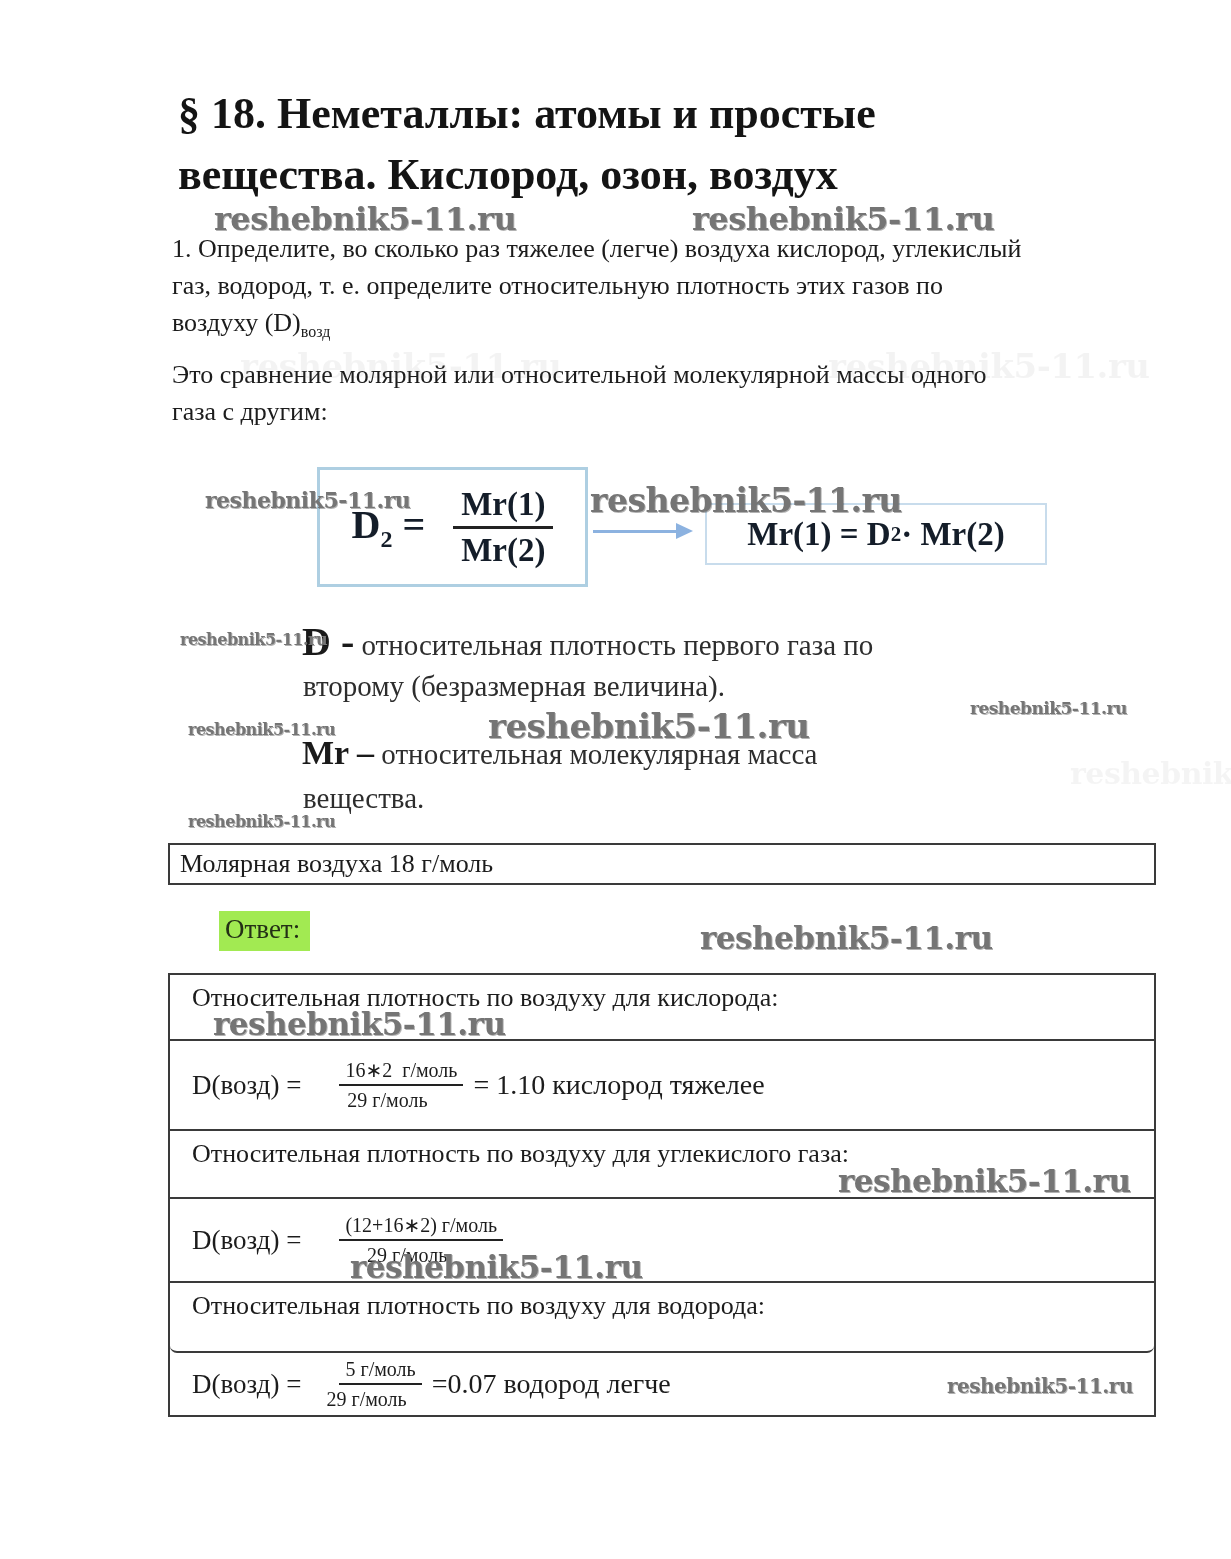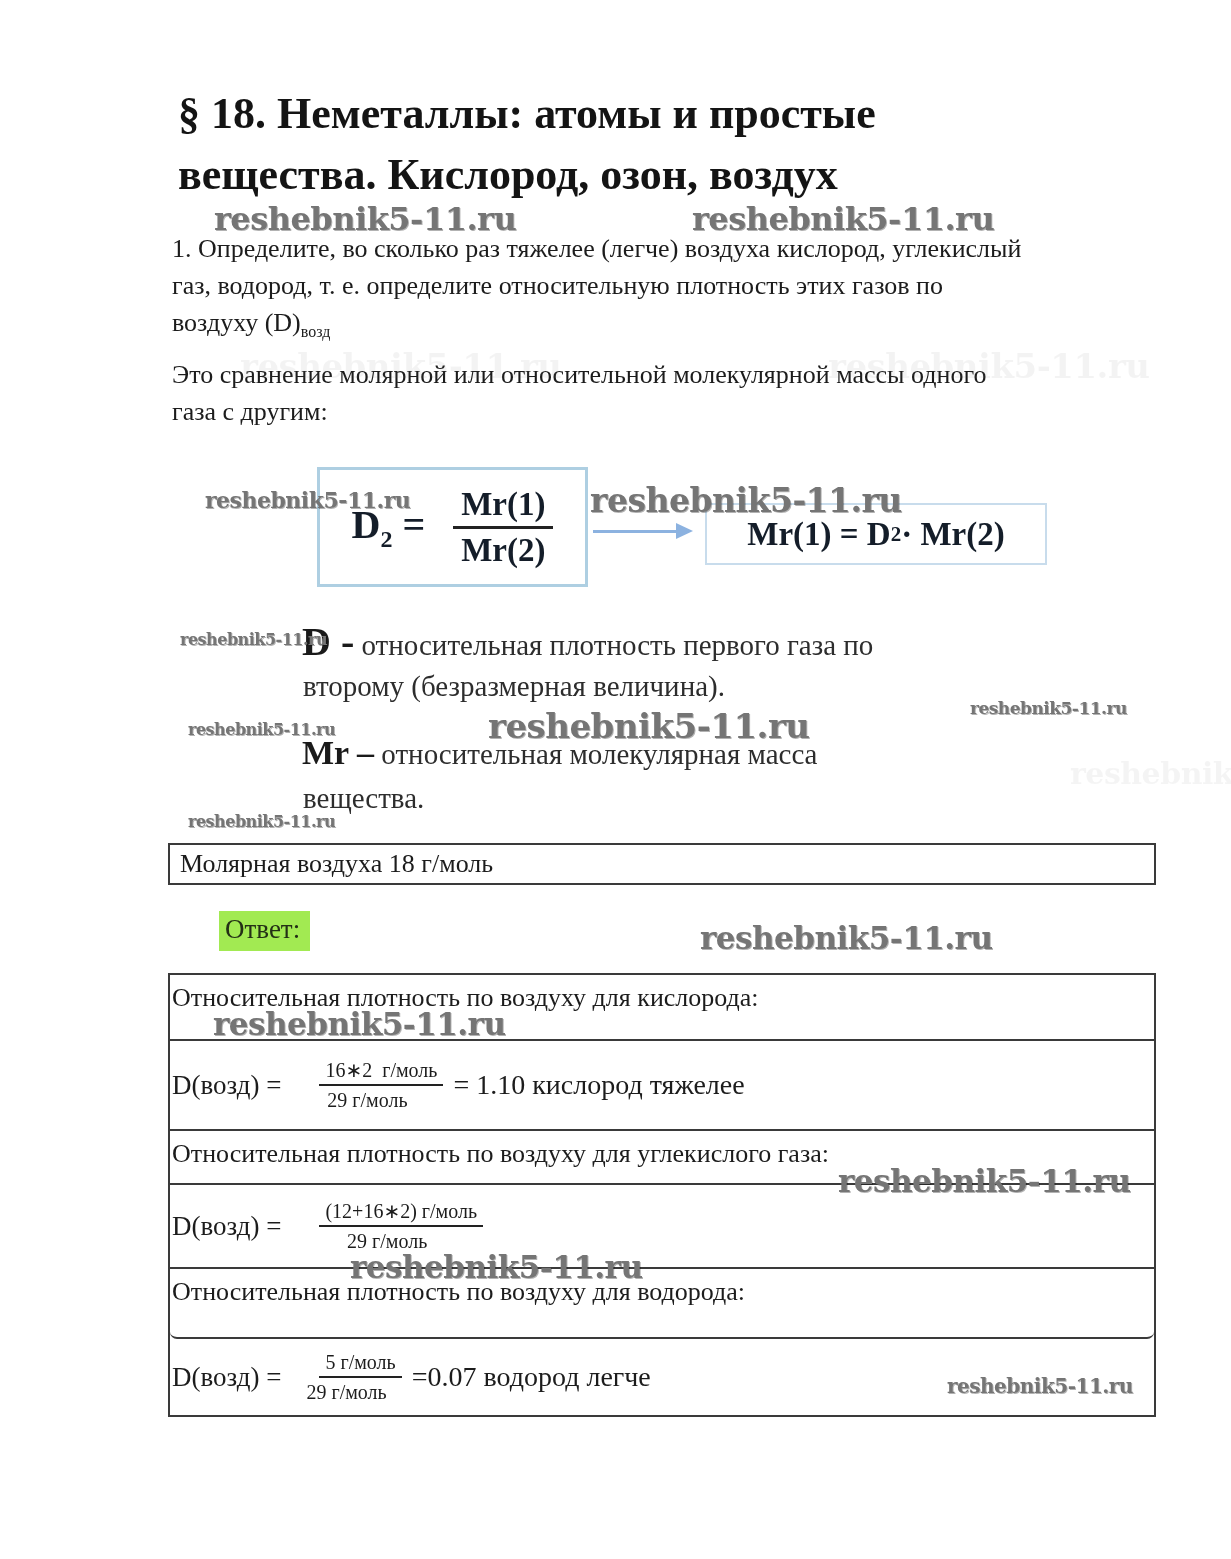--- a/index.html
+++ b/index.html
@@ -72,24 +72,24 @@
     padding:3px 10px 6px 6px;font-size:27px;color:#243016;z-index:2;margin-left:44px;
   }
   
   .sol-table{
     left:168px;top:973px;width:988px;height:444px;box-sizing:border-box;
     border:2px solid #3a3a3a;display:flex;flex-direction:column;
     background:#fff;z-index:1;
   }
   .sol-row{
     box-sizing:border-box;border-bottom:2px solid #3a3a3a;
-    padding:8px 8px 0 2px;font-size:26px;
+    padding:8px 8px 0 22px;font-size:26px;
   }
   .sol-row:last-child{border-bottom:none;flex:1;}
-  .h66{height:66px;} .h90{height:90px;} .h68{height:54px;} .h84{height:84px;} .h70{height:70px;border-radius:7px;}
+  .h66{height:66px;} .h90{height:90px;} .h68{height:68px;} .h84{height:84px;} .h70{height:70px;border-radius:7px;}
   .frow{display:flex;align-items:center;gap:10px;padding-top:0;}
   .frow .lead{font-size:27px;}
   .frow .frac{font-size:20px;}
   .frow .frac .num{border-bottom:2px solid #222;padding:0 6px 2px;margin-left:28px;}
   .frow .result{font-size:28px;}
 </style>
 </head>
 <body>
 
 <div class="abs title">§ 18. Неметаллы: атомы и простые

